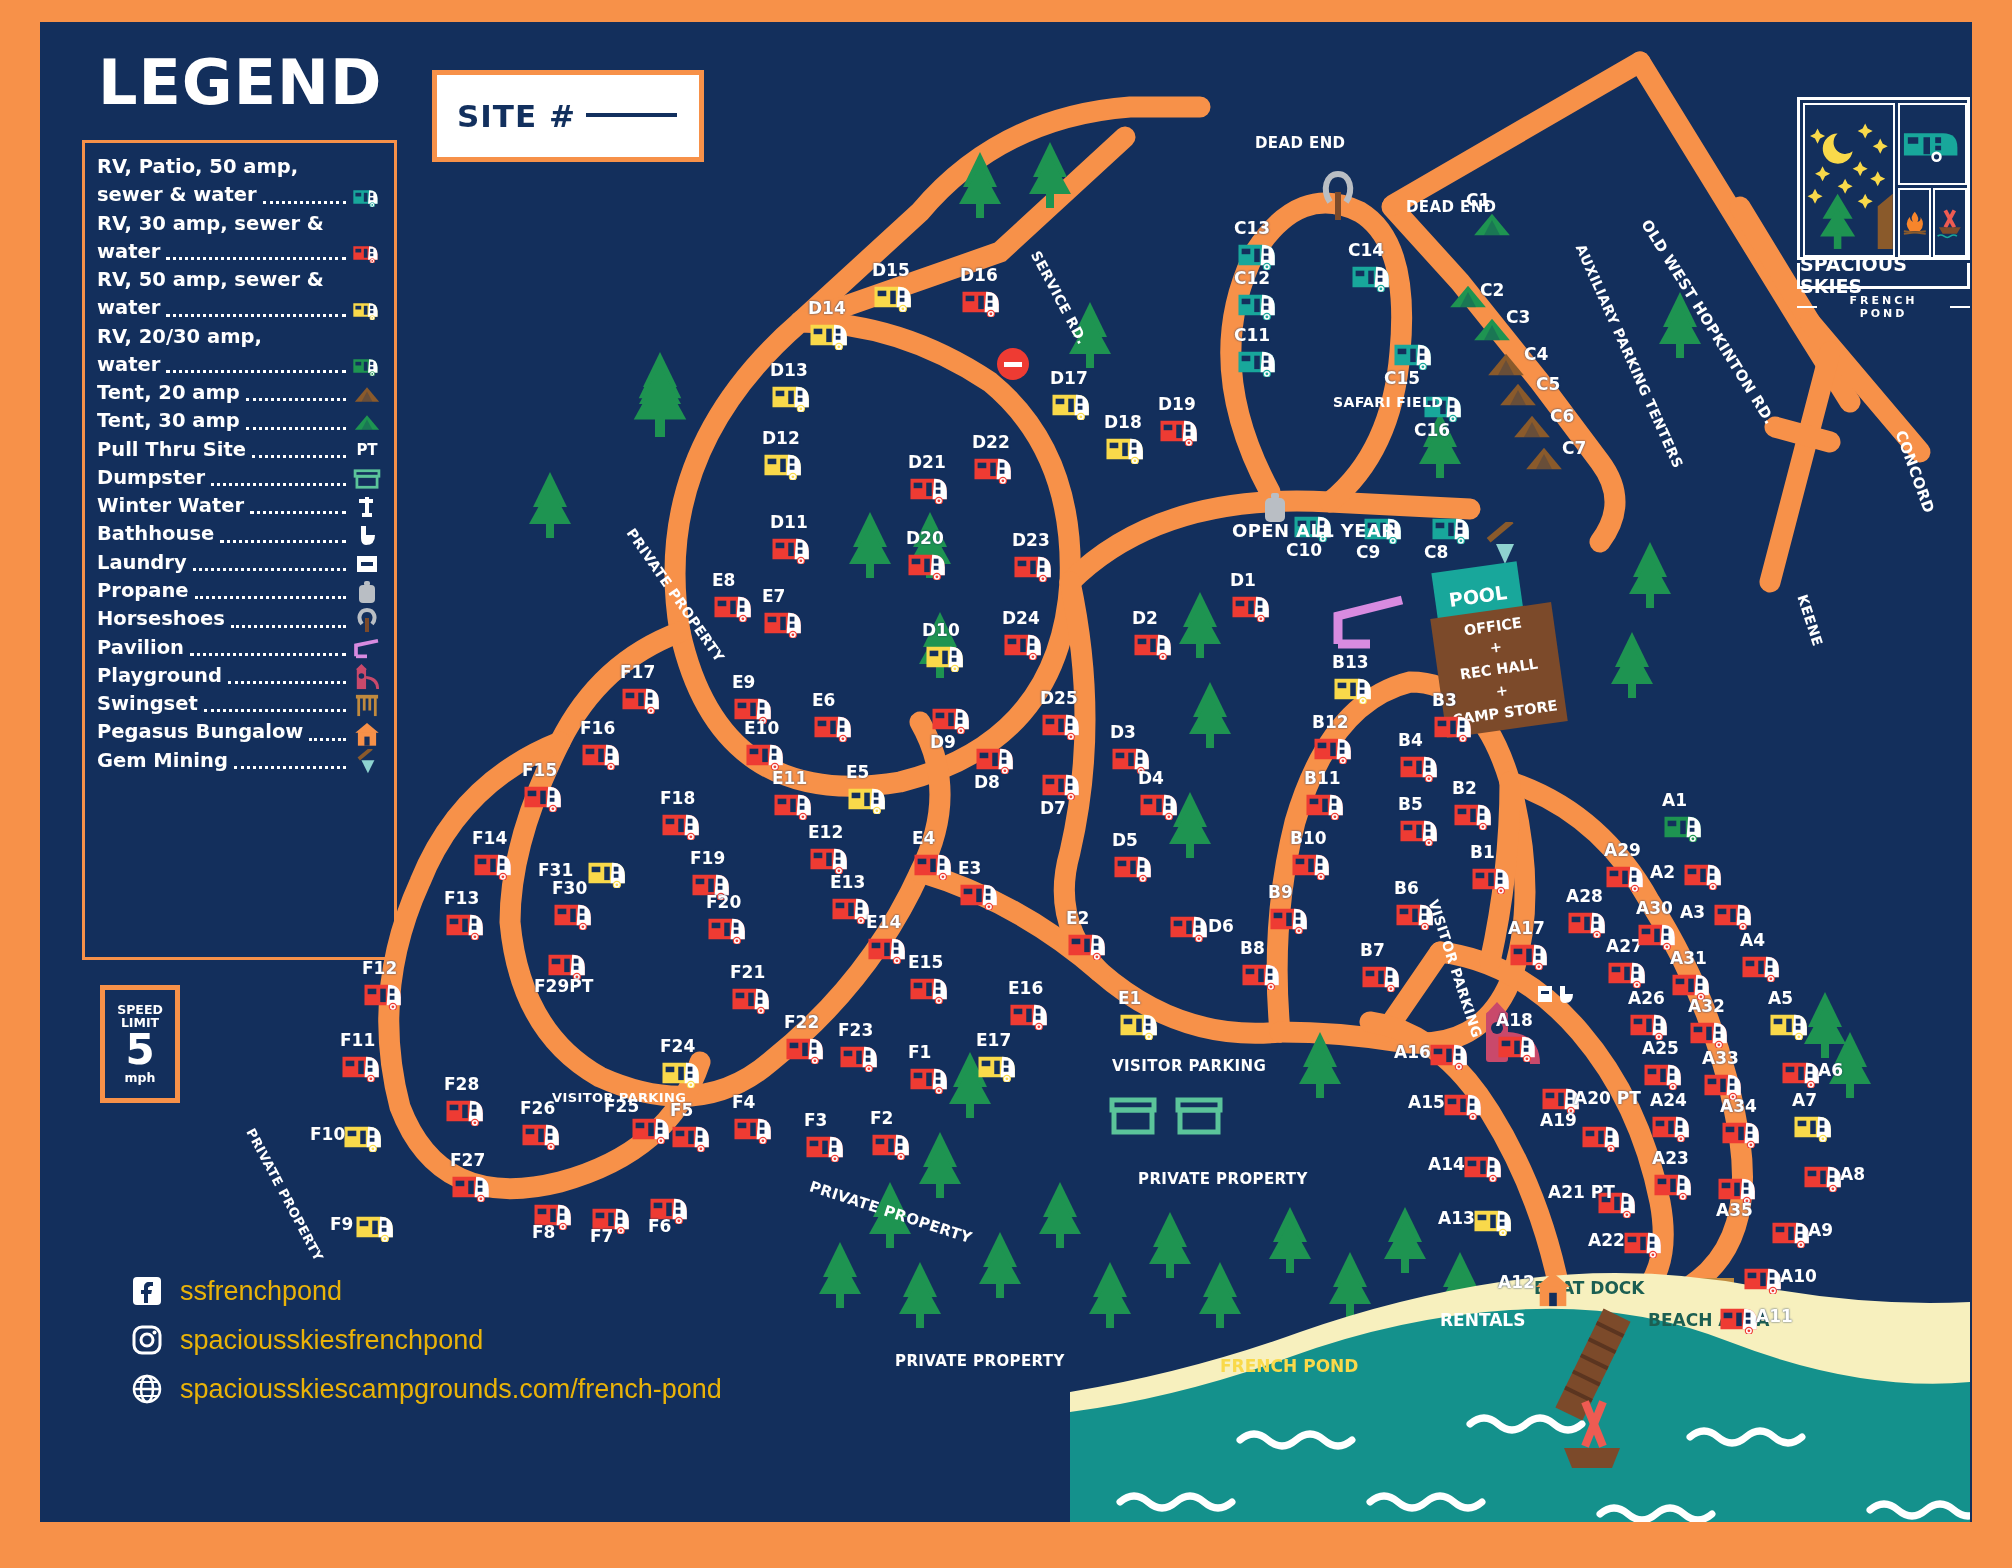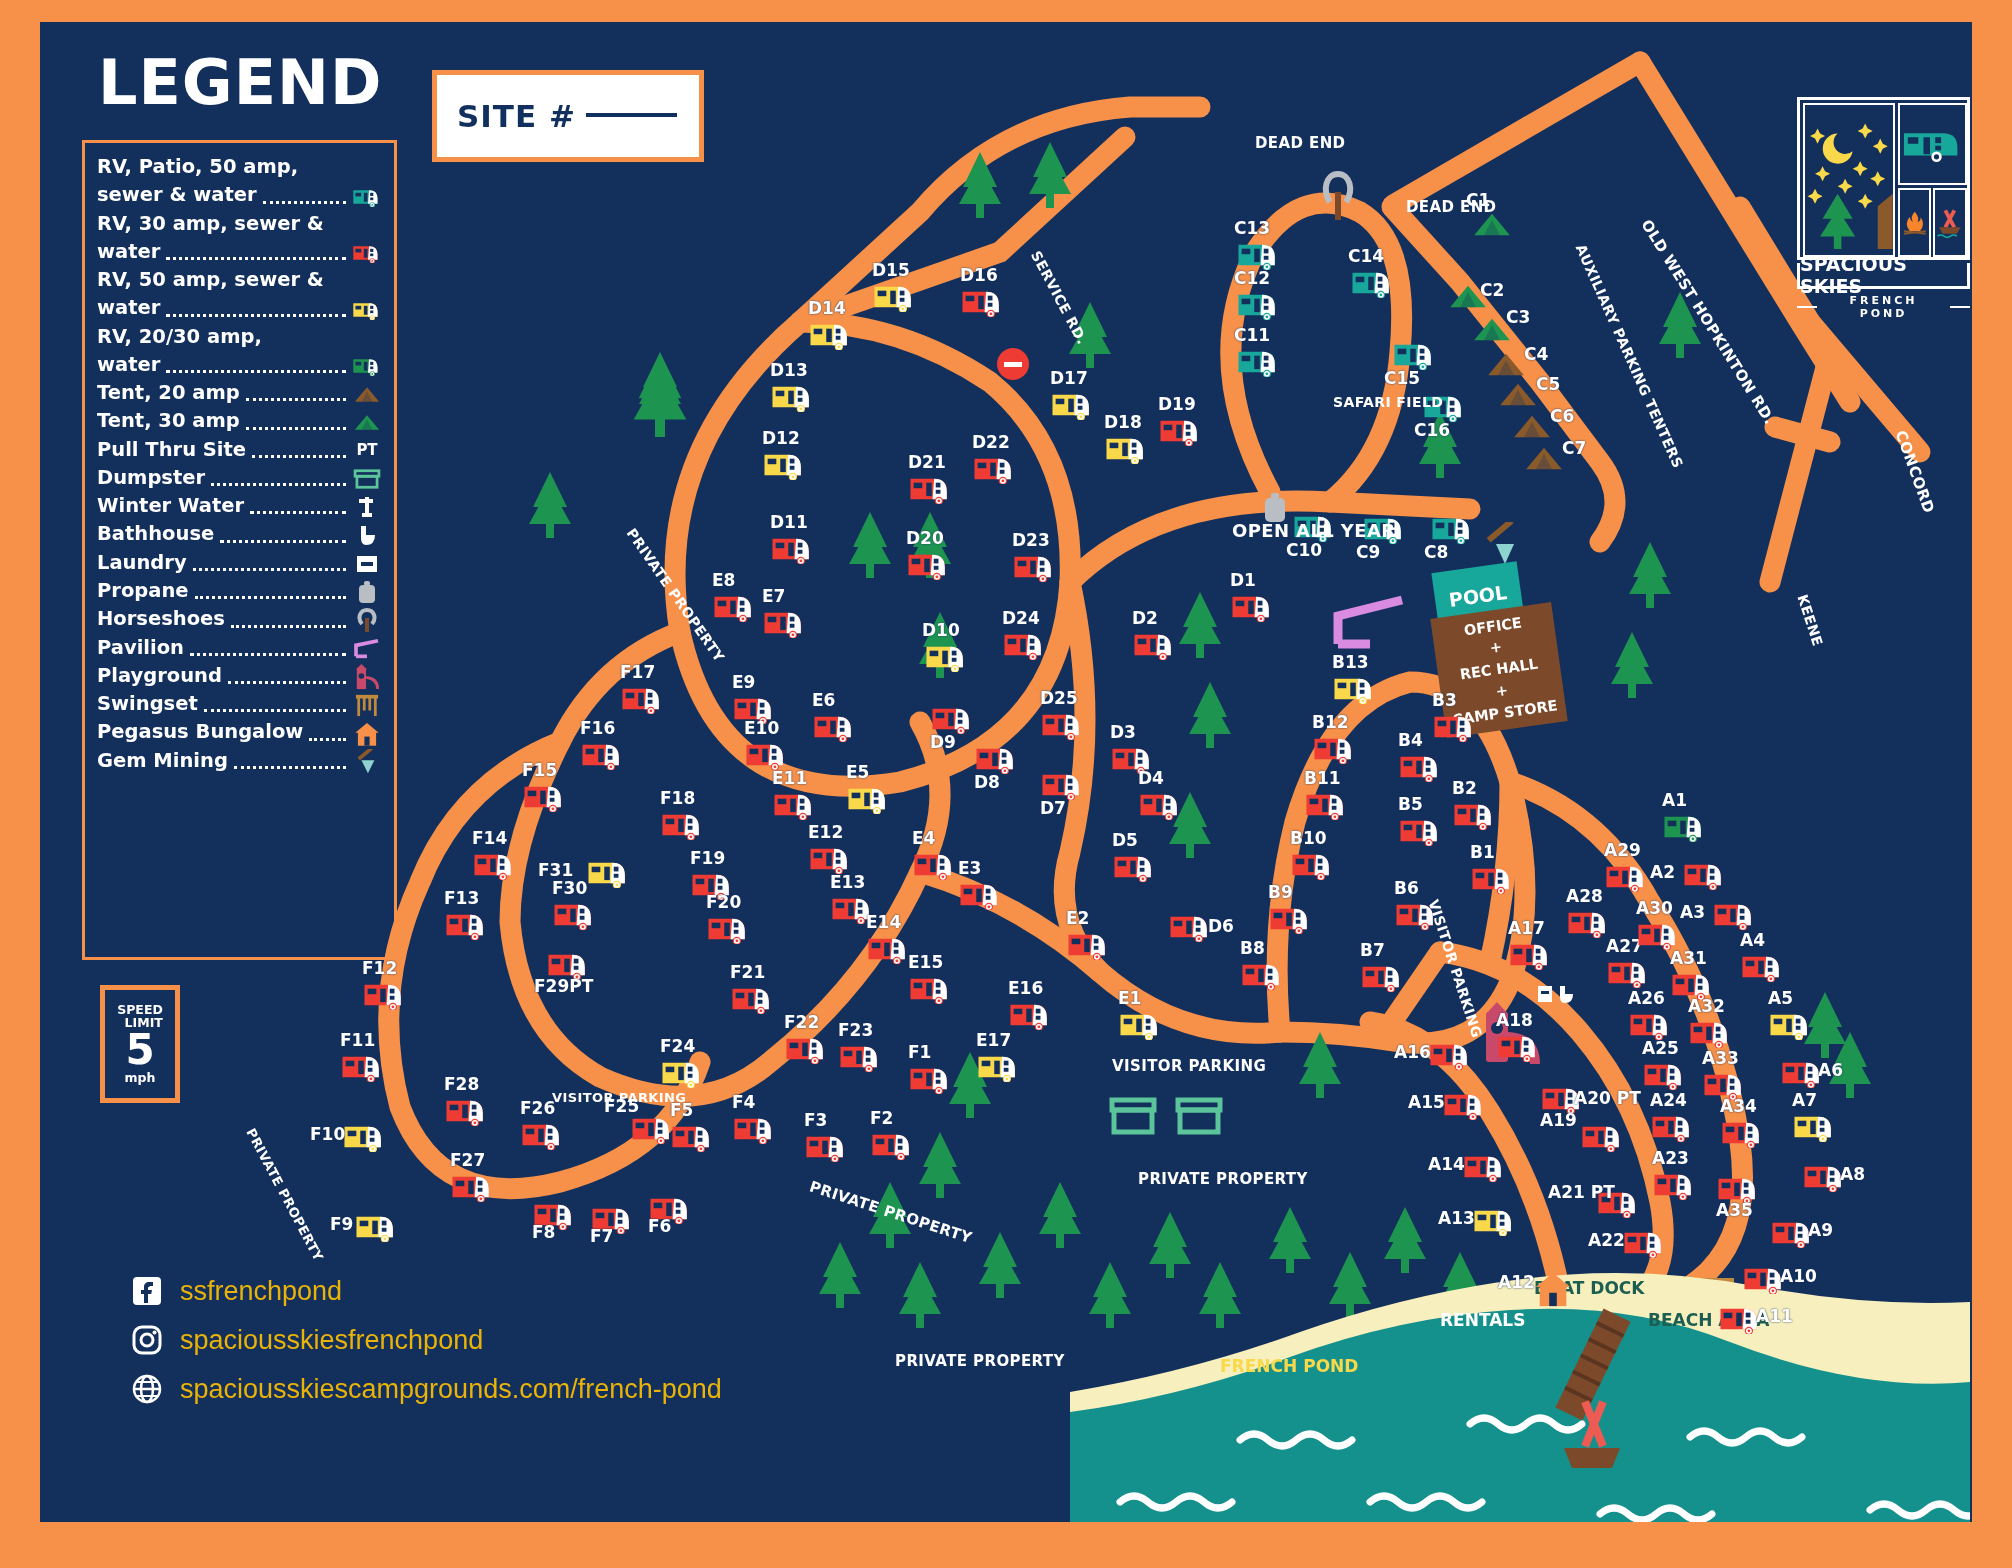--- a/index.html
+++ b/index.html
@@ -17,21 +17,21 @@
   .legend-dots{flex:1;border-bottom:3.5px dotted #fff;margin:0 6px 6px 6px;min-width:6px;}
   .legend-ico{width:30px;height:26px;display:flex;align-items:center;justify-content:center;flex:none;}
   .legend-row.two-line{display:block;}
   .legend-row.two-line .l1{display:block;}
   .legend-row.two-line .l2{display:flex;align-items:flex-end;}
 
   
   #speed{position:absolute;left:60px;top:963px;width:80px;height:118px;border:5px solid #F79149;box-sizing:border-box;
       display:flex;flex-direction:column;align-items:center;justify-content:center;color:#fff;font-weight:bold;
       font-family:"DejaVu Sans",sans-serif;}
-  #speed .sl{font-size:12.5px;line-height:1.05;text-align:right;}
+  #speed .sl{font-size:12.5px;line-height:1.05;text-align:center;}
   #speed .num{font-size:42px;line-height:0.95;margin-top:1px;}
   #speed .mph{font-size:12.5px;}
 
   
   #sitebox{position:absolute;left:392px;top:48px;width:272px;height:92px;background:#fff;border:5px solid #F79149;
       box-sizing:border-box;display:flex;align-items:center;}
   #sitebox .t{color:#12305E;font-size:31px;font-weight:bold;margin-left:20px;font-family:"DejaVu Sans",sans-serif;letter-spacing:1px;}
   #sitebox .line{flex:1;border-bottom:4px solid #12305E;margin:0 22px 2px 10px;}
 
   
@@ -341,21 +341,21 @@
         <div class="site" style="left: 1196px; top: 218px;"><svg width="46" height="30" viewBox="0 0 56 38">
     <path d="M2 6 h30 q16 0 16 16 v10 h-46 z" fill="#18A79B"></path>
     <path d="M32 6 q16 0 16 16 v10 h-18 z" fill="#ffffff"></path>
     <rect x="6" y="11" width="11" height="7" fill="#132F5C"></rect>
     <rect x="22" y="11" width="7" height="17" fill="#132F5C"></rect>
     <rect x="34" y="11" width="6" height="6" fill="#132F5C"></rect>
             <rect x="34" y="20" width="6" height="5" fill="#132F5C"></rect>
     <circle cx="38" cy="34" r="4.5" fill="#ffffff" stroke="#18A79B" stroke-width="1.5"></circle>
     <circle cx="38" cy="34" r="1.8" fill="#18A79B"></circle>
   </svg><span class="lbl" style="left:-2px;top:-22px">C13</span></div>
-        <div class="site" style="left: 1310px; top: 246px;"><svg width="46" height="30" viewBox="0 0 56 38">
+        <div class="site" style="left: 1310px; top: 240px;"><svg width="46" height="30" viewBox="0 0 56 38">
     <path d="M2 6 h30 q16 0 16 16 v10 h-46 z" fill="#18A79B"></path>
     <path d="M32 6 q16 0 16 16 v10 h-18 z" fill="#ffffff"></path>
     <rect x="6" y="11" width="11" height="7" fill="#132F5C"></rect>
     <rect x="22" y="11" width="7" height="17" fill="#132F5C"></rect>
     <rect x="34" y="11" width="6" height="6" fill="#132F5C"></rect>
             <rect x="34" y="20" width="6" height="5" fill="#132F5C"></rect>
     <circle cx="38" cy="34" r="4.5" fill="#ffffff" stroke="#18A79B" stroke-width="1.5"></circle>
     <circle cx="38" cy="34" r="1.8" fill="#18A79B"></circle>
   </svg><span class="lbl" style="left:-2px;top:-22px">C14</span></div>
         <div class="site" style="left: 1352px; top: 318px;"><svg width="46" height="30" viewBox="0 0 56 38">

